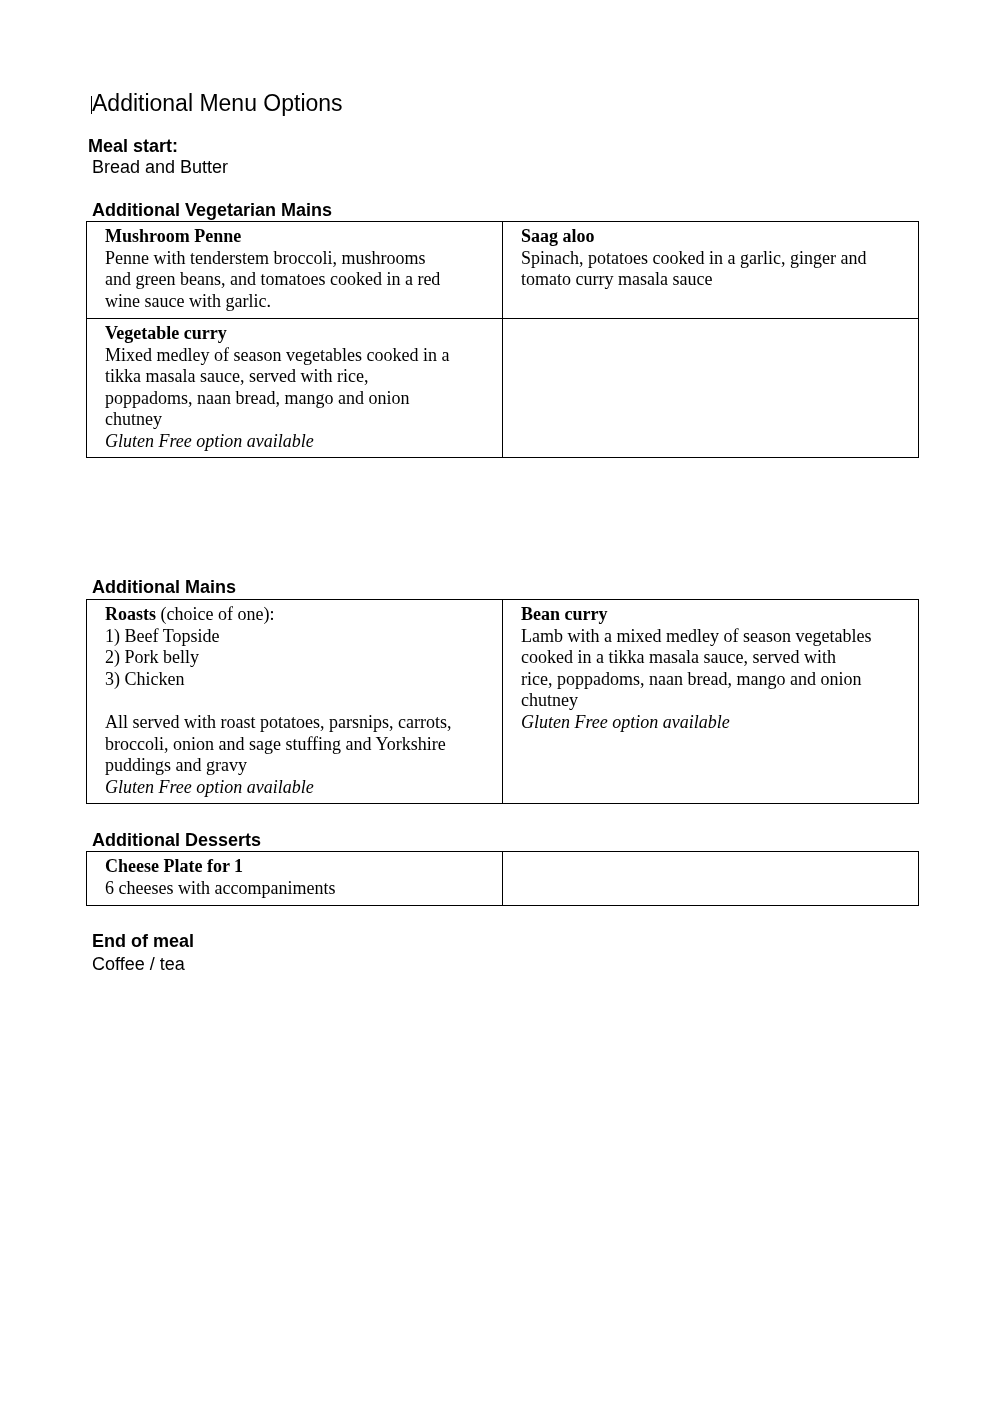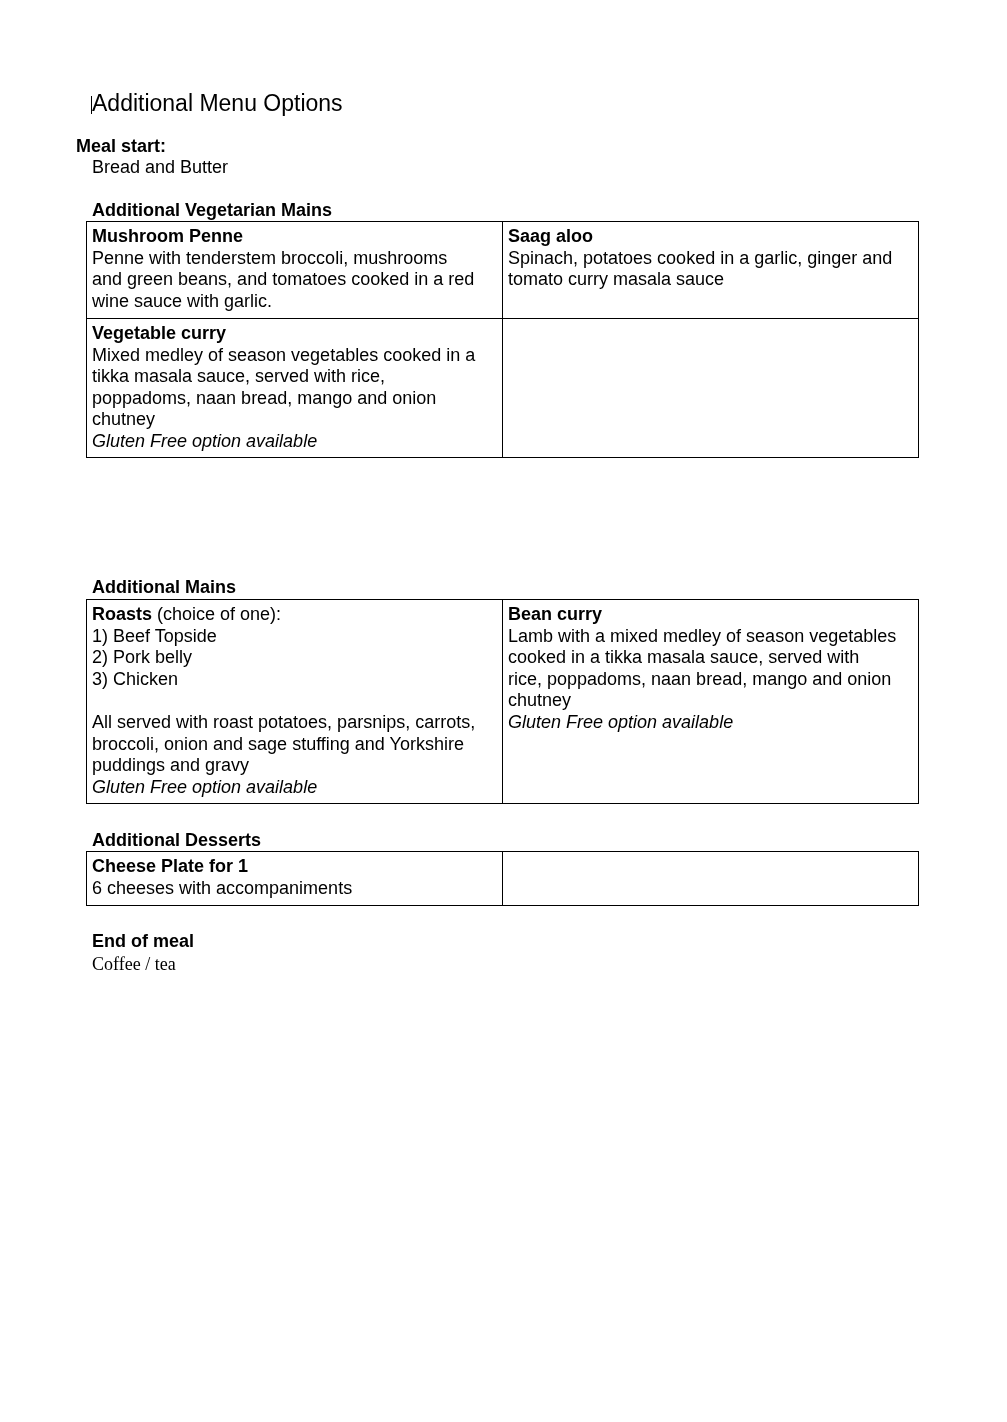--- a/index.html
+++ b/index.html
@@ -5,30 +5,30 @@
   html, body { margin: 0; padding: 0; background: #ffffff; }
   body { width: 1007px; height: 1422px; position: relative; overflow: hidden;
          font-family: "Liberation Sans", sans-serif; color: #000; font-size: 18px; }
   .line { line-height: 21.6px; white-space: nowrap; }
   .b { font-weight: bold; }
   .i { font-style: italic; }
   .title { position: absolute; left: 92px; top: 92px; font-size: 23px; line-height: 22px; }
   .cursor { position: absolute; left: 91px; top: 96px; width: 1px; height: 18px; background: #000; }
   .abs { position: absolute; }
   table.menu { position: absolute; left: 86px; border-collapse: collapse; table-layout: fixed; width: 833px; }
-  table.menu td { border: 1px solid #000; vertical-align: top; padding: 4px 5px 2px 5px; width: 50%; }
+  table.menu td { border: 1px solid #000; vertical-align: top; padding: 4px 5px 2px 18px; width: 50%; font-family: Liberation Serif, serif; }
   table.menu td .line { white-space: nowrap; }
 </style>
 </head>
 <body>
 
 <div class="cursor"></div>
 <div class="title">Additional Menu Options</div>
 
-<div class="abs line b" style="left:76px; top:136px;">Meal start:</div>
+<div class="abs line b" style="left:88px; top:136px;">Meal start:</div>
 <div class="abs line" style="left:92px; top:157px;">Bread and Butter</div>
 
 <div class="abs line b" style="left:92px; top:200px;">Additional Vegetarian Mains</div>
 <table class="menu" style="top:221px;">
   <tbody>
       <tr style="height:97px;">
     <td>
       <div class="line b">Mushroom Penne</div>
       <div class="line">Penne with tenderstem broccoli, mushrooms</div>
       <div class="line">and green beans, and tomatoes cooked in a red</div>
@@ -88,13 +88,13 @@
     <td>
       <div class="line b">Cheese Plate for 1</div>
       <div class="line">6 cheeses with accompaniments</div>
     </td>
     <td></td>
   </tr>
 </tbody>
   </table>
 
 <div class="abs line b" style="left:92px; top:931px;">End of meal</div>
-<div class="abs line" style="left:92px; top:954px;font-family:Liberation Serif, serif;">Coffee / tea</div>
+<div class="abs line" style="left:92px; top:954px;">Coffee / tea</div>
 
 </body></html>

